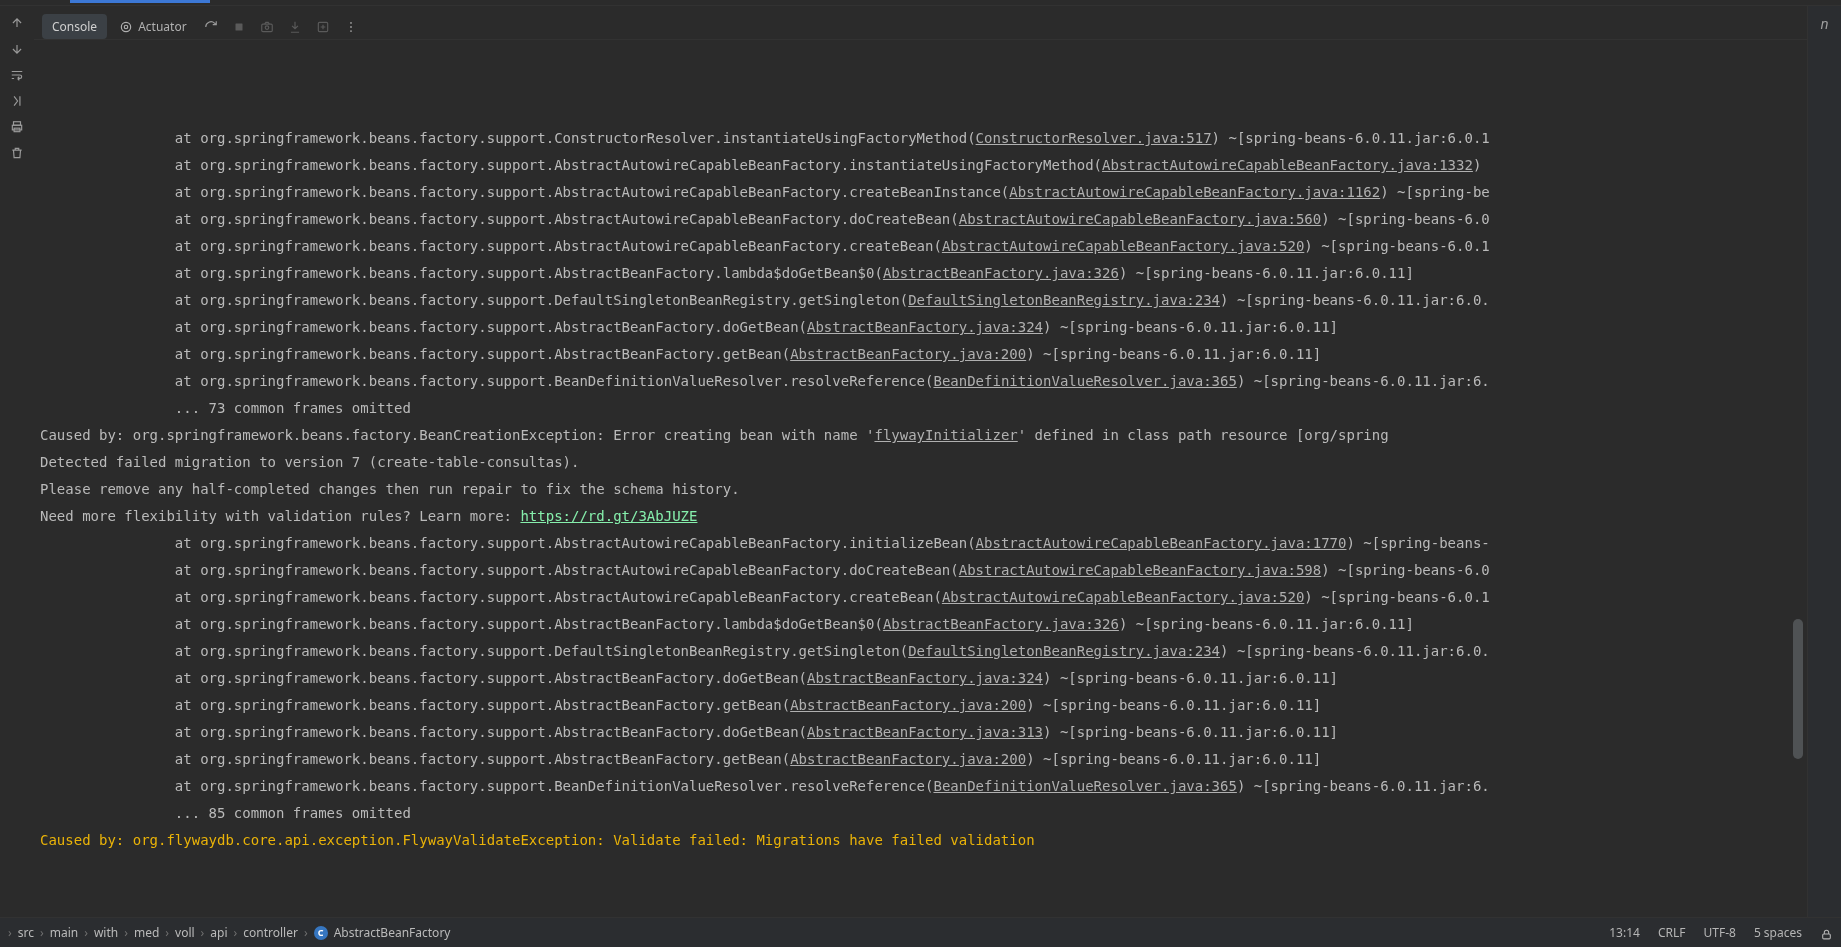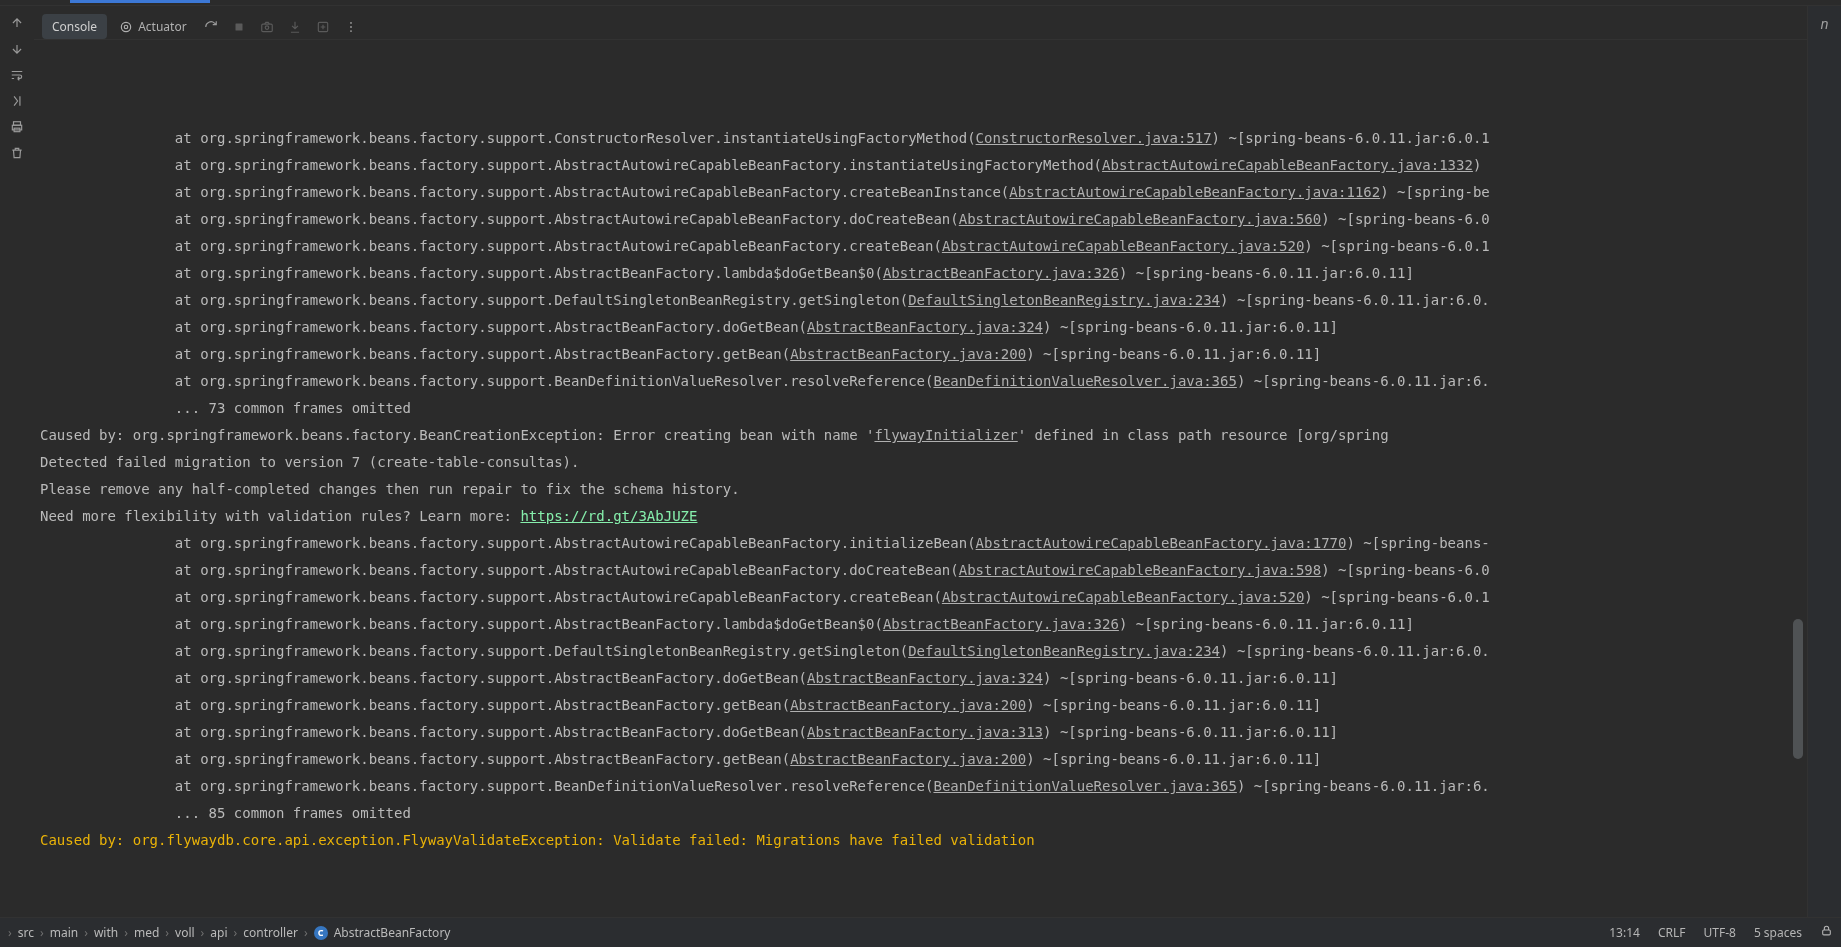--- a/index.html
+++ b/index.html
@@ -96,21 +96,21 @@
   .breadcrumb-bar {
     height: 30px; display: flex; align-items: center;
     padding: 0 8px;
     font-family: system-ui, -apple-system, sans-serif;
     font-size: 12px; color: #bababa;
     background: #2b2d30; border-top: 1px solid #323232;
     justify-content: space-between;
   }
   .breadcrumb-left { display: flex; align-items: center; gap: 6px; }
   .breadcrumb-left .sep { color: #6f6f6f; }
-  .breadcrumb-right { display: flex; align-items: flex-start; gap: 18px; color: #b5b5b5; }
+  .breadcrumb-right { display: flex; align-items: flex-end; gap: 18px; color: #b5b5b5; }
   .class-icon {
     width: 14px; height: 14px; border-radius: 50%;
     background: #3676c0; display: inline-flex; align-items: center; justify-content: center;
     color: #fff; font-size: 9px; font-weight: bold;
   }
   svg { display: block; }
 </style>
 </head>
 <body>
 

